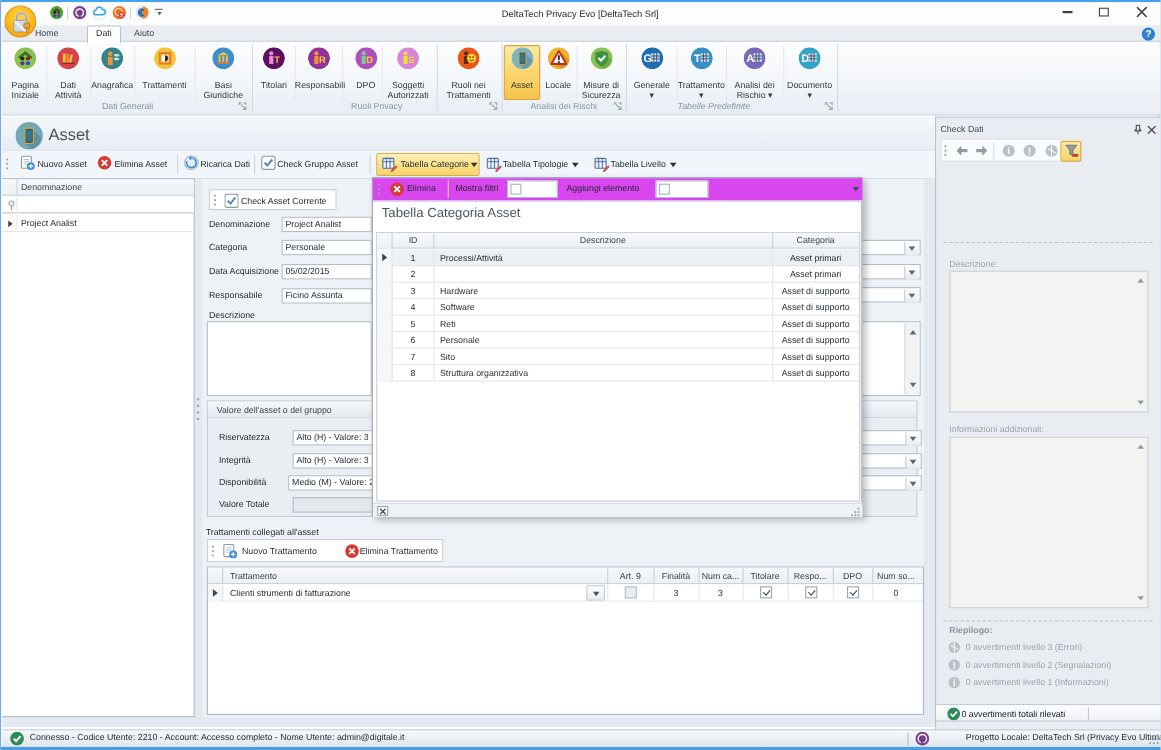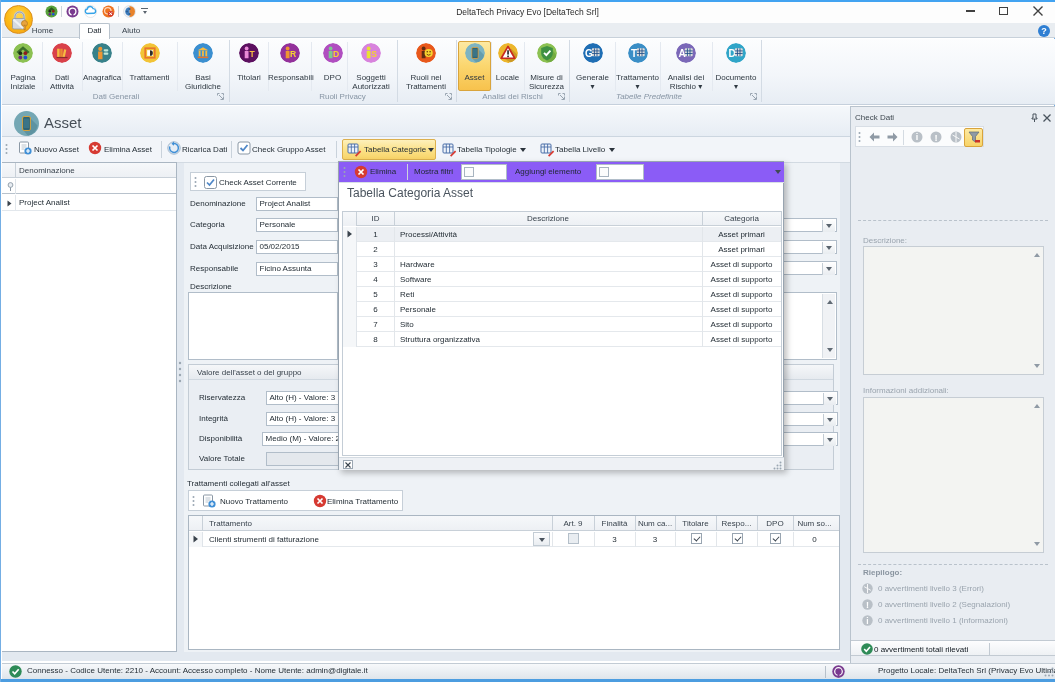--- a/index.html
+++ b/index.html
@@ -39,21 +39,21 @@
 #content { left:1px; top:163px; width:848px; height:498px; background:#e3e9f0; }
 #leftpanel { left:0px; top:-1px; width:175px; height:490px; background:#fff; border:1px solid #aab6c2; border-left:none; }
 #form { left:182px; top:0px; width:656px; height:489px; background:#eef2f6; }
 .flabel { font-size:8px; color:#1e2830; height:14px; line-height:14px; }
 .field { background:#fff; border:1px solid #b1bdc9; font-size:8px; color:#1e2830; line-height:12px; padding:0 2.5px; height:14px; }
 .combo { position:absolute; right:1px; top:1px; width:13px; height:10px; background:linear-gradient(#fefefe,#e8ecf0); border-left:1px solid #c3ccd4; }
 .combo { height:12px; }
 .combo:after { content:""; position:absolute; left:3px; top:4px; border:3px solid transparent; border-top:4px solid #5a646e; }
 
 #popup { left:336px; top:-2px; width:446px; height:309px; background:#fff; border:1px solid #98a4b0; box-shadow:3px 3px 6px rgba(0,0,0,0.25); z-index:40; }
-#ptb { left:0; top:0; width:445px; height:21px; background:#8b5cf6; border-bottom:1px solid #d8dfe6; font-size:8px; color:#1e2830; }
+#ptb { left:0; top:0; width:445px; height:21px; background:#d946ef; border-bottom:1px solid #d8dfe6; font-size:8px; color:#1e2830; }
 #ptitle { left:8px; top:24px; font-size:12px; color:#4a545e; }
 .cell { position:absolute; font-size:8px; color:#1e2830; line-height:14px; }
 .prow { position:relative; height:15px; border-bottom:1px solid #e4e8ec; font-size:8px; color:#1e2830; line-height:14px; }
 .pind { position:absolute; left:0; top:0; width:14px; height:15px; border-right:1px solid #dfe4e9; background:#f5f7f9; }
 .pid { position:absolute; left:14px; top:0.5px; width:37px; text-align:center; }
 .pdesc { position:absolute; left:57px; top:0.5px; width:300px; }
 .pcat { position:absolute; left:359px; top:0.5px; width:79px; text-align:center; }
 .tgl { top:0; width:1px; height:15px; background:#c8d0d8; }
 .cbx { top:1px; width:11px; height:11px; border:1px solid #99a5b1; background:#fff; }
 .cbx.dis { background:#e9edf1; border-color:#b4bfc9; }

